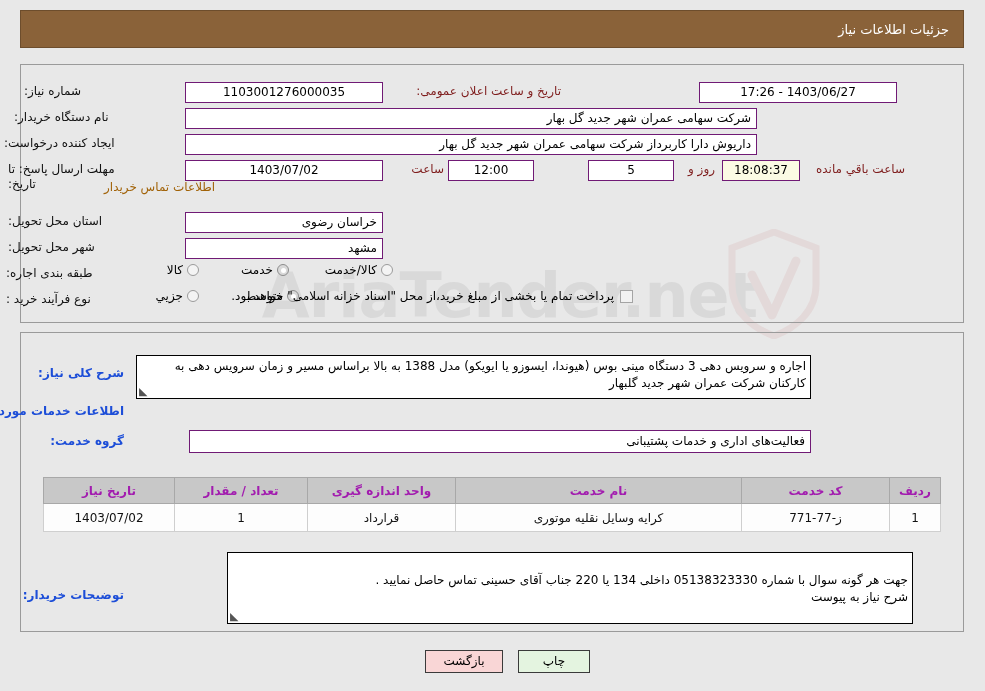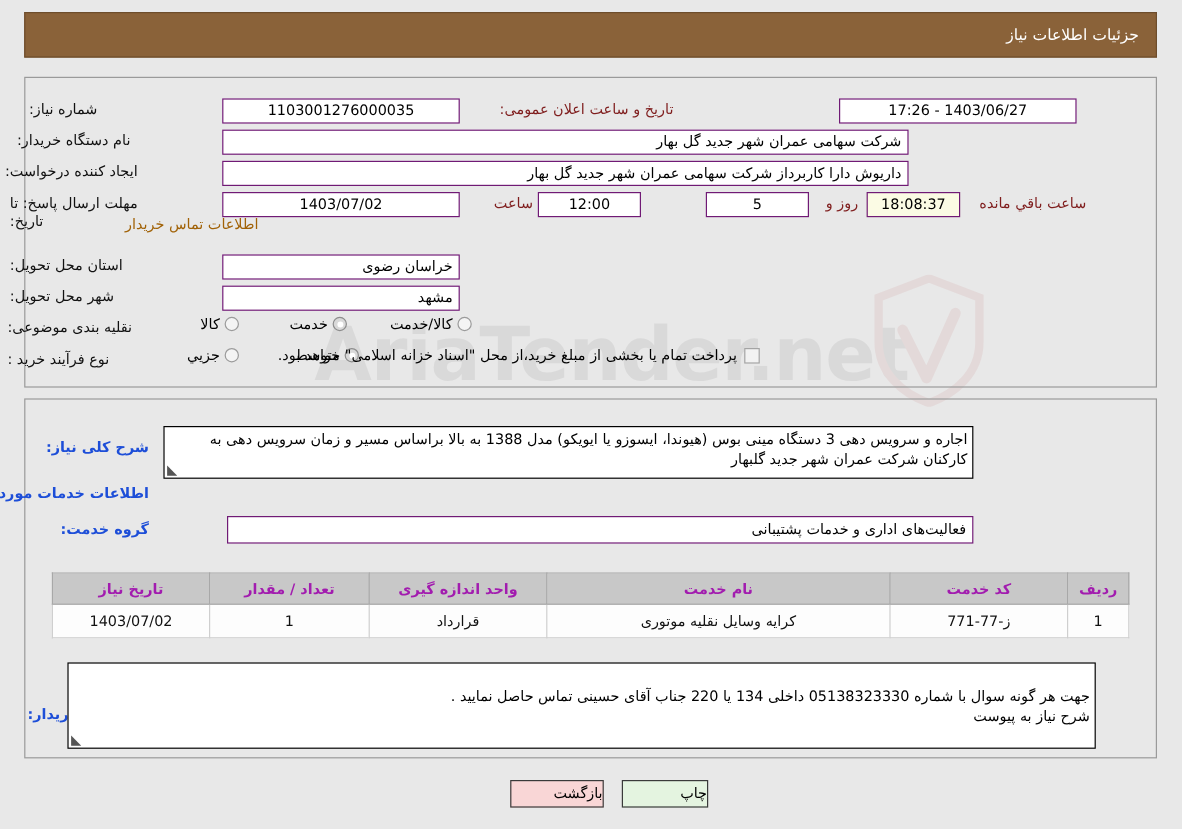--- a/index.html
+++ b/index.html
@@ -242,21 +242,21 @@
   }
 
   
   .btn {
     position: absolute;
     height: 23px;
     border: 1px solid #3a3a3a;
     box-sizing: border-box;
     font-size: 12px;
     line-height: 21px;
-    text-align: right;
+    text-align: center;
     z-index: 5;
     cursor: pointer;
   }
   .btn.print  { background: #e4f4e0; width: 72px; left: 518px; top: 650px; }
   .btn.back   { background: #f9d6d6; width: 78px; left: 425px; top: 650px; }
 </style>
 </head>
 <body>
 
 <div class="page">
@@ -296,21 +296,21 @@
   <div class="plaintxt" style="right:270px; top:162px;">روز و</div>
   <div class="fld center yellow" style="right:185px; top:160px; width:78px;">18:08:37</div>
   <div class="plaintxt" style="right:80px; top:162px;">ساعت باقي مانده</div>
 
   <div class="lbl" style="right:861px; top:214px; width:116px;">استان محل تحویل:</div>
   <div class="fld right" style="right:602px; top:212px; width:198px;">خراسان رضوی</div>
 
   <div class="lbl" style="right:861px; top:240px; width:116px;">شهر محل تحویل:</div>
   <div class="fld right" style="right:602px; top:238px; width:198px;">مشهد</div>
 
-  <div class="lbl" style="right:861px; top:266px; width:118px;">نقلیه بندی موضوعی:</div>
+  <div class="lbl" style="right:861px; top:266px; width:118px;">طبقه بندی اجاره:</div>
   <div class="radio-wrap" style="right:786px; top:263px;">
     <span class="radio"></span>
     <span>کالا</span>
   </div>
   <div class="radio-wrap" style="right:696px; top:263px;">
     <span class="radio on"></span>
     <span>خدمت</span>
   </div>
   <div class="radio-wrap" style="right:592px; top:263px;">
     <span class="radio"></span>
@@ -361,21 +361,21 @@
         <td>ز-77-771</td>
         <td>کرایه وسایل نقلیه موتوری</td>
         <td>قرارداد</td>
         <td>1</td>
         <td>1403/07/02</td>
       </tr>
     </tbody>
   </table>
 
   <div class="sectionhead" style="right:861px; top:588px;">توضیحات خریدار:</div>
-  <div class="ta" style="right:72px; top:552px; width:857px; height:72px; white-space:pre-line;padding-left:48px;">
+  <div class="ta" style="right:72px; top:552px; width:686px; height:72px; white-space:pre-line;padding-left:48px;">
     <span>جهت هر گونه سوال با شماره 05138323330 داخلی 134 یا 220 جناب آقای حسینی تماس حاصل نمایید .
 شرح نیاز به پیوست</span>
     <span class="grip">◢</span>
   </div>
 
   <div class="btn print">چاپ</div>
   <div class="btn back">بازگشت</div>
 
 </div>
 

